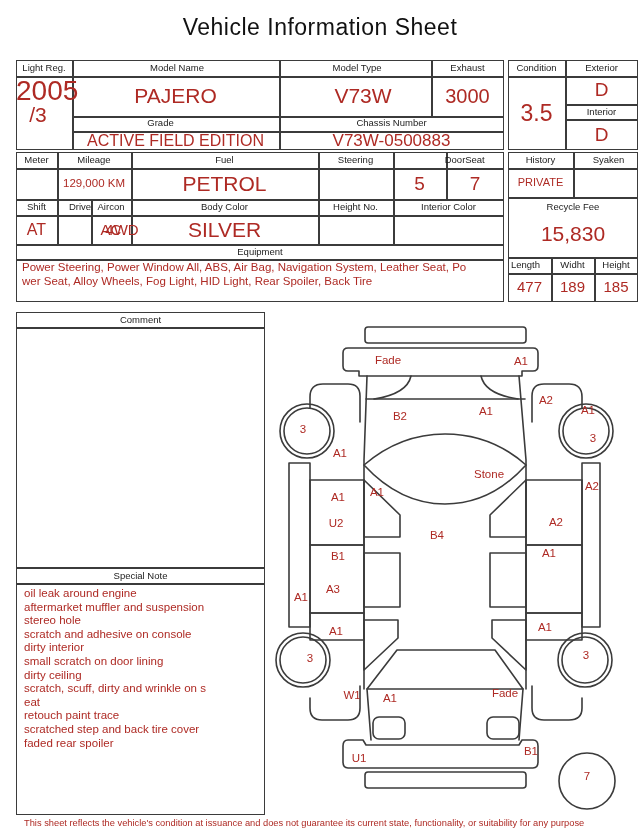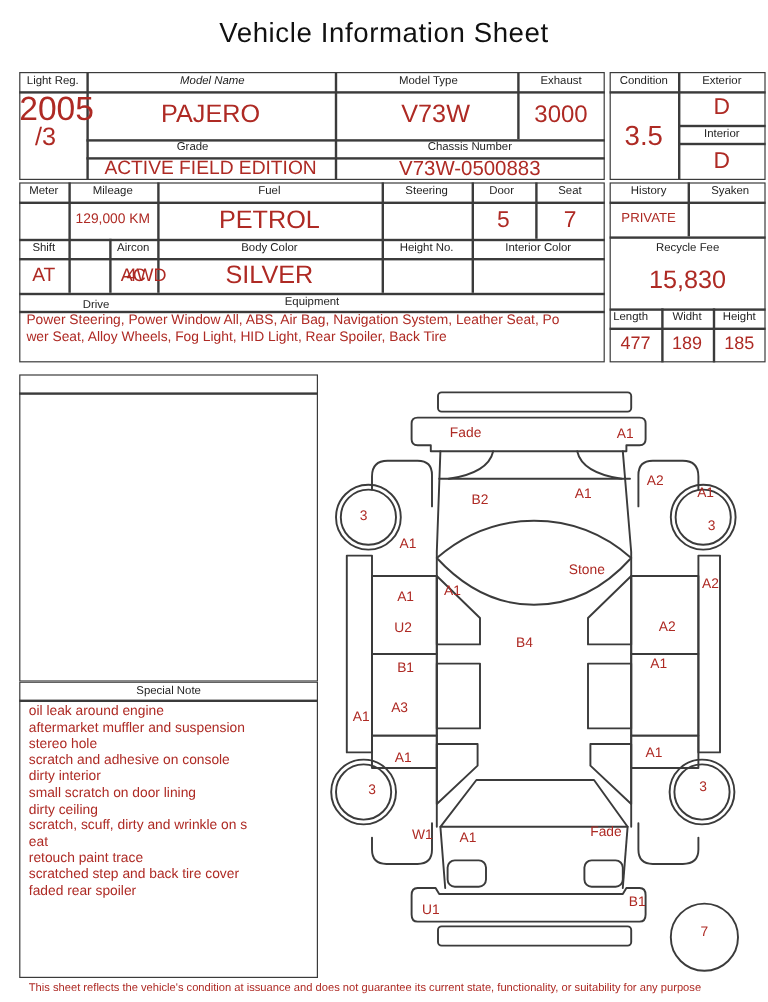--- a/index.html
+++ b/index.html
@@ -35,21 +35,21 @@
   <div class="vl" style="left:279px;top:60px;height:90px;"></div>
   <div class="vl" style="left:431px;top:60px;height:56px;"></div>
   <div class="hl" style="left:16px;top:76px;width:488px;"></div>
   <div class="hl" style="left:72px;top:116px;width:432px;"></div>
   <div class="hl" style="left:72px;top:131px;width:432px;"></div>
 
   <div class="lbl" style="left:16px;top:60px;width:56px;">Light Reg.</div>
   <div class="val" style="left:16px;top:78px;width:57px;font-size:28px;line-height:26px;">2005</div>
   <div class="val" style="left:16px;top:102px;width:44px;font-size:21px;line-height:26px;">/3</div>
 
-  <div class="lbl" style="left:72px;top:60px;width:210px;font-style:italic;">Model Name</div>
+  <div class="lbl" style="left:72px;top:60px;width:210px;">Model Name</div>
   <div class="val" style="left:72px;top:76px;width:207px;font-size:21px;line-height:40px;">PAJERO</div>
 
   <div class="lbl" style="left:279px;top:60px;width:156px;">Model Type</div>
   <div class="val" style="left:279px;top:76px;width:168px;font-size:21px;line-height:40px;">V73W</div>
 
   <div class="lbl" style="left:431px;top:60px;width:73px;">Exhaust</div>
   <div class="val" style="left:431px;top:76px;width:73px;font-size:20px;line-height:40px;">3000</div>
 
   <div class="lbl" style="left:72px;top:115px;width:177px;">Grade</div>
   <div class="val" style="left:72px;top:131px;width:207px;font-size:16px;line-height:19px;">ACTIVE FIELD EDITION</div>
@@ -84,28 +84,28 @@
   <div class="vl" style="left:91px;top:199px;height:45px;"></div>
 
   <div class="lbl" style="left:16px;top:152px;width:41px;">Meter</div>
   <div class="val" style="left:16px;top:168px;width:41px;font-size:11px;line-height:31px;"></div>
   <div class="lbl" style="left:57px;top:152px;width:74px;">Mileage</div>
   <div class="val" style="left:57px;top:168px;width:74px;font-size:11.5px;line-height:31px;">129,000 KM</div>
   <div class="lbl" style="left:131px;top:152px;width:187px;">Fuel</div>
   <div class="val" style="left:131px;top:168px;width:187px;font-size:21px;line-height:31px;">PETROL</div>
   <div class="lbl" style="left:318px;top:152px;width:75px;">Steering</div>
   <div class="val" style="left:318px;top:168px;width:75px;font-size:11px;line-height:31px;"></div>
-  <div class="lbl" style="left:393px;top:152px;width:50px;">Door</div>
+  <div class="lbl" style="left:393px;top:152px;width:50px;padding-left:37px;">Door</div>
   <div class="val" style="left:393px;top:168px;width:53px;font-size:19px;line-height:31px;">5</div>
   <div class="lbl" style="left:446px;top:152px;width:58px;">Seat</div>
   <div class="val" style="left:446px;top:168px;width:58px;font-size:19px;line-height:31px;">7</div>
 
   <div class="lbl" style="left:16px;top:199px;width:41px;">Shift</div>
   <div class="val" style="left:16px;top:215px;width:41px;font-size:16px;line-height:29px;">AT</div>
-  <div class="lbl" style="left:57px;top:199px;width:46px;margin-top:48px;">Drive</div>
+  <div class="lbl" style="left:57px;top:199px;width:46px;">Drive</div>
   <div class="val" style="left:57px;top:215px;width:34px;font-size:15px;line-height:29px;margin-left:48px;">4WD</div>
   <div class="lbl" style="left:91px;top:199px;width:40px;">Aircon</div>
   <div class="val" style="left:91px;top:215px;width:40px;font-size:15px;line-height:29px;">AC</div>
   <div class="lbl" style="left:131px;top:199px;width:187px;">Body Color</div>
   <div class="val" style="left:131px;top:215px;width:187px;font-size:21px;line-height:29px;">SILVER</div>
   <div class="lbl" style="left:318px;top:199px;width:75px;">Height No.</div>
   <div class="val" style="left:318px;top:215px;width:75px;font-size:11px;line-height:29px;"></div>
   <div class="lbl" style="left:393px;top:199px;width:111px;">Interior Color</div>
   <div class="val" style="left:393px;top:215px;width:111px;font-size:11px;line-height:29px;"></div>
 
@@ -130,20 +130,21 @@
   <div class="val" style="left:508px;top:213px;width:130px;font-size:21px;line-height:42px;">15,830</div>
   <div class="lbl" style="left:508px;top:257px;width:32px;text-align:right;">Length</div>
   <div class="val" style="left:508px;top:273px;width:43px;font-size:15px;line-height:27px;">477</div>
   <div class="lbl" style="left:551px;top:257px;width:43px;">Widht</div>
   <div class="val" style="left:551px;top:273px;width:43px;font-size:15px;line-height:27px;">189</div>
   <div class="lbl" style="left:594px;top:257px;width:44px;">Height</div>
   <div class="val" style="left:594px;top:273px;width:44px;font-size:15px;line-height:27px;">185</div>
 
   <div class="box" style="left:16px;top:312px;width:249px;height:256px;"></div>
   <div class="hl" style="left:16px;top:327px;width:249px;"></div>
+  <div class="lbl" style="left:16px;top:312px;width:249px;line-height:15px;">Comment</div>
   <div class="multiline" style="position:absolute;left:24px;top:332px;width:235px;"></div>
 
   <div class="box" style="left:16px;top:568px;width:249px;height:247px;"></div>
   <div class="hl" style="left:16px;top:583px;width:249px;"></div>
   <div class="lbl" style="left:16px;top:568px;width:249px;line-height:15px;">Special Note</div>
   <div class="multiline" style="position:absolute;left:24px;top:587px;width:236px;">oil leak around engine
 aftermarket muffler and suspension
 stereo hole
 scratch and adhesive on console
 dirty interior

